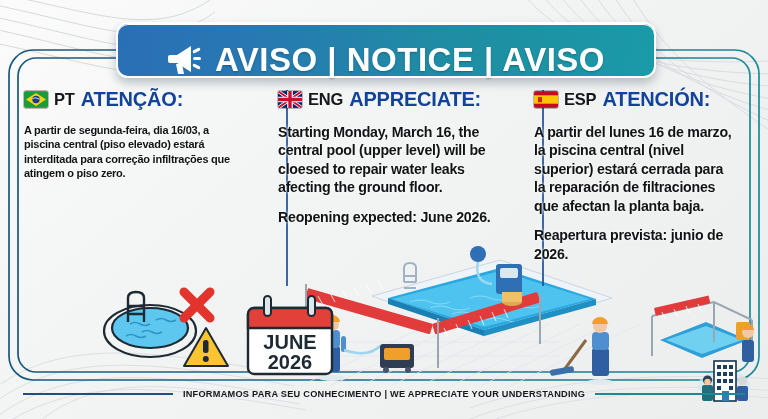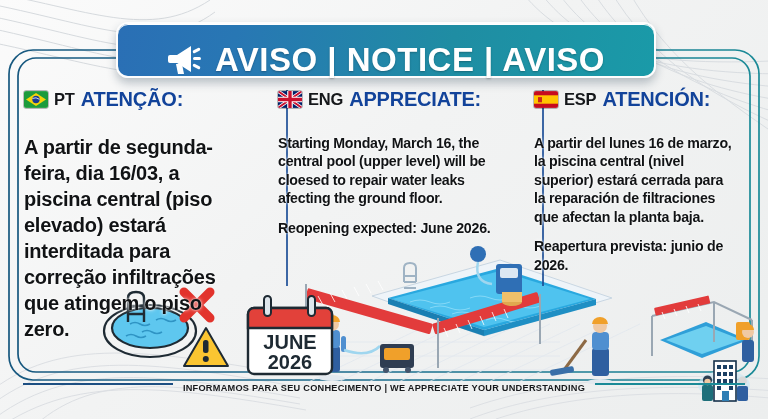--- a/index.html
+++ b/index.html
@@ -34,39 +34,39 @@
   
   .cols{position:absolute;left:24px;top:88px;right:24px;height:225px;display:flex;}
   .col{position:relative;box-sizing:border-box;}
   .col.pt{width:238px;padding-right:16px;}
   .col.eng{width:256px;padding-left:16px;padding-right:14px;}
   .col.esp{width:214px;padding-left:16px;}
   .divider{position:absolute;top:2px;width:1.6px;height:196px;background:#1c4e96;opacity:.85;}
   .divider.d1{left:262px;}
   .divider.d2{left:518px;}
 
-  .col-head{display:flex;align-items:center;gap:6px;margin-bottom:23px;}
+  .col-head{display:flex;align-items:center;gap:6px;margin-bottom:12px;}
   .flag{width:24px;height:17px;border-radius:2px;flex:0 0 auto;display:block;
         box-shadow:0 0 0 .7px rgba(0,0,0,.35);}
   .lang{font-size:16.5px;font-weight:bold;color:#15171a;letter-spacing:-.2px;}
   .attn{font-size:20px;font-weight:bold;color:#12439a;letter-spacing:-.2px;}
 
-  .para{font-size:20px;font-weight:bold;color:#111315;line-height:1.30;
+  .para{font-size:11px;font-weight:bold;color:#111315;line-height:1.30;
         margin:0 0 11px 0;letter-spacing:-.25px;
         text-shadow:0 0 2px rgba(255,255,255,.9),0 0 4px rgba(255,255,255,.8);}
   .para.last{margin-bottom:0;}
   .col.eng .para{font-size:14.2px;}
   .col.esp .para{font-size:14.2px;}
 
   
   .art{position:absolute;left:0;top:236px;width:768px;height:150px;pointer-events:none;}
 
   
   .footer{position:absolute;left:0;right:0;bottom:14px;height:22px;
-    display:flex;justify-content:center;gap:10px;}
+    display:flex;align-items:center;justify-content:center;gap:10px;}
   .footer-rule{height:1.6px;width:150px;}
   .footer-rule.left{background:#1d4f82;}
   .footer-rule.right{background:#1b8a97;}
   .footer-text{font-size:9.2px;font-weight:bold;color:#16181b;
     letter-spacing:.25px;white-space:nowrap;}
 </style>
 </head>
 <body>
 
 <div class="poster">

